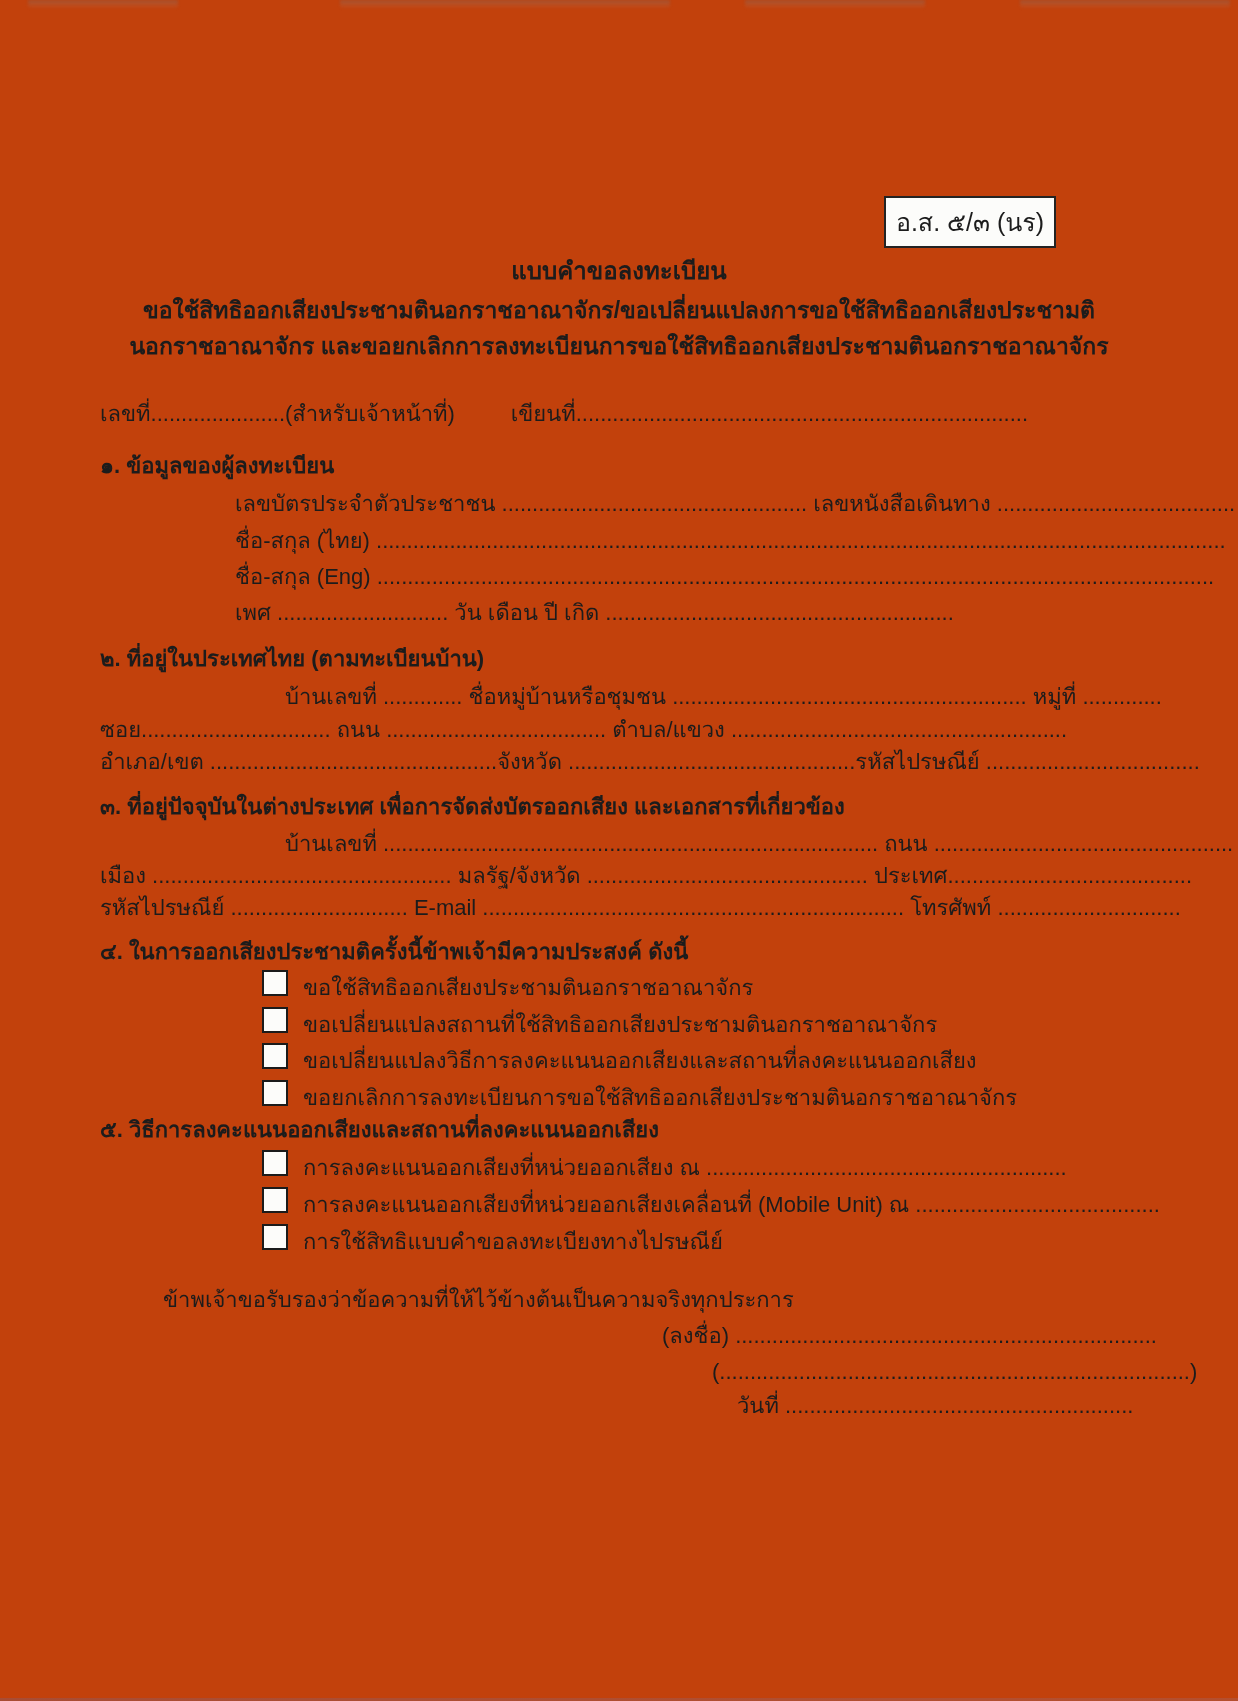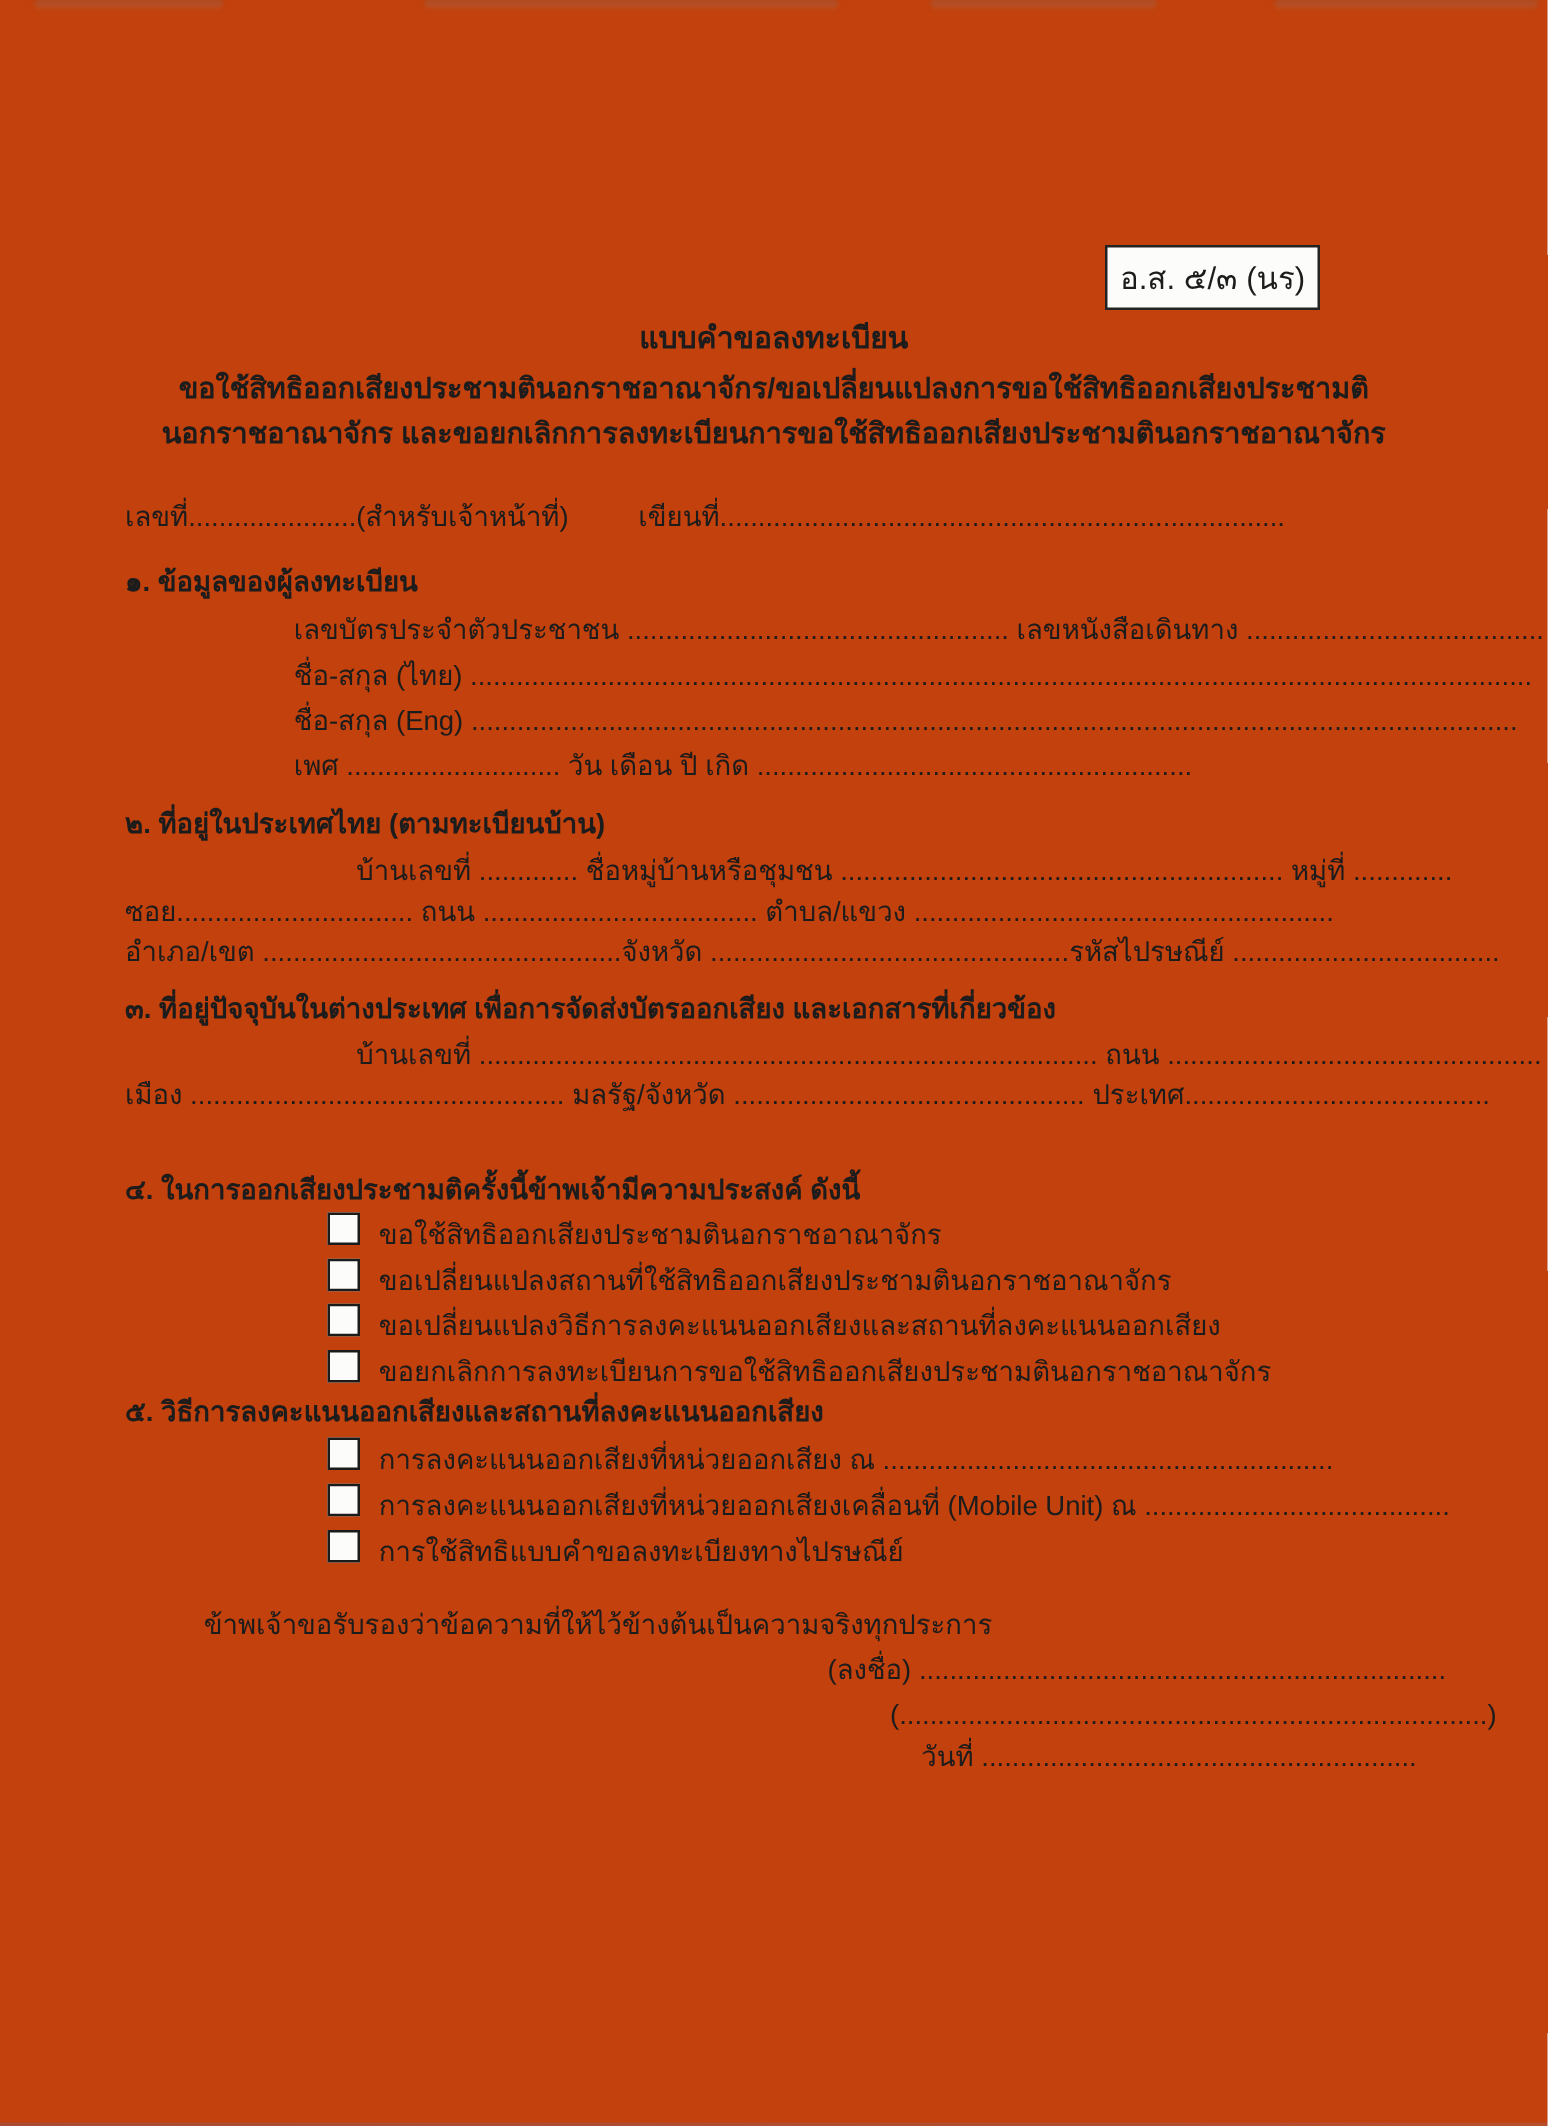--- a/index.html
+++ b/index.html
@@ -84,20 +84,21 @@
   <div class="abs" style="top:599px; left:235px;">เพศ ............................ วัน เดือน ปี เกิด .........................................................</div>
 
   <div class="abs bold" style="top:645px; left:100px;">๒. ที่อยู่ในประเทศไทย (ตามทะเบียนบ้าน)</div>
   <div class="abs" style="top:683px; left:285px;">บ้านเลขที่ ............. ชื่อหมู่บ้านหรือชุมชน ..........................................................  หมู่ที่ .............</div>
   <div class="abs" style="top:716px; left:100px;">ซอย............................... ถนน .................................... ตำบล/แขวง .......................................................</div>
   <div class="abs" style="top:748px; left:100px;">อำเภอ/เขต ...............................................จังหวัด ...............................................รหัสไปรษณีย์ ...................................</div>
 
   <div class="abs bold" style="top:793px; left:100px;">๓. ที่อยู่ปัจจุบันในต่างประเทศ เพื่อการจัดส่งบัตรออกเสียง และเอกสารที่เกี่ยวข้อง</div>
   <div class="abs" style="top:830px; left:285px;">บ้านเลขที่ ................................................................................. ถนน .................................................</div>
   <div class="abs" style="top:862px; left:100px;">เมือง ................................................. มลรัฐ/จังหวัด .............................................. ประเทศ........................................</div>
+  <div class="abs" style="top:894px; left:100px;">รหัสไปรษณีย์ ............................. E-mail ..................................................................... โทรศัพท์ ..............................</div>
 
   <div class="abs bold" style="top:938px; left:100px;">๔. ในการออกเสียงประชามติครั้งนี้ข้าพเจ้ามีความประสงค์  ดังนี้</div>
   <div class="cb-row" style="top:970px;">
     <span class="cb"></span>
     <span>ขอใช้สิทธิออกเสียงประชามตินอกราชอาณาจักร</span>
   </div>
   <div class="cb-row" style="top:1007px;">
     <span class="cb"></span>
     <span>ขอเปลี่ยนแปลงสถานที่ใช้สิทธิออกเสียงประชามตินอกราชอาณาจักร</span>
   </div>

